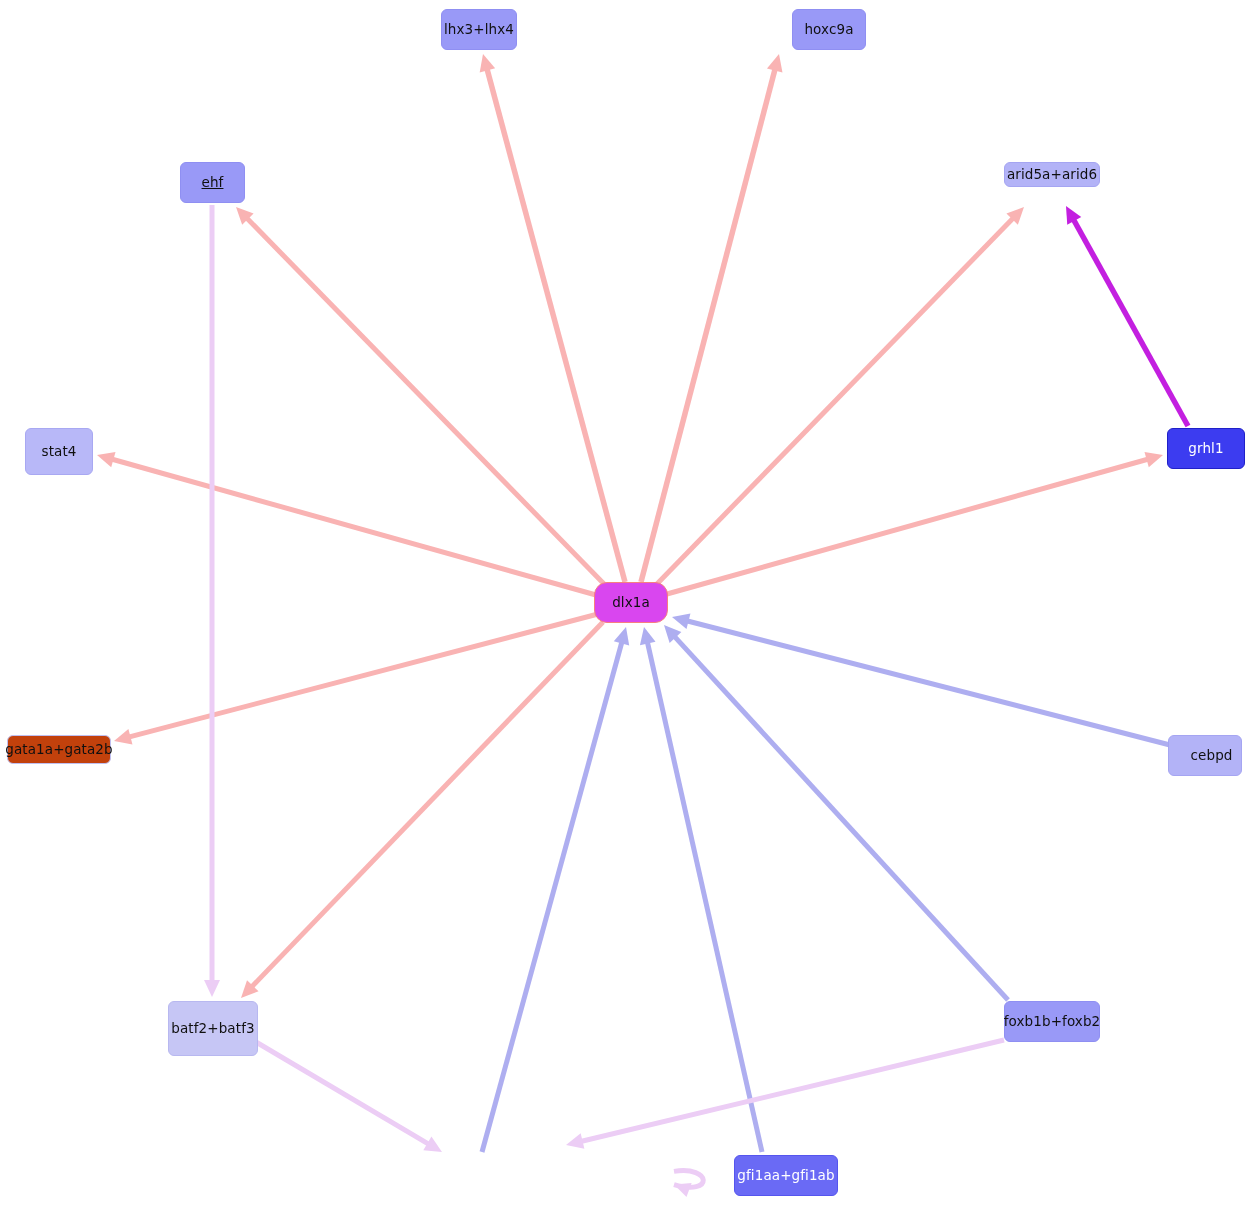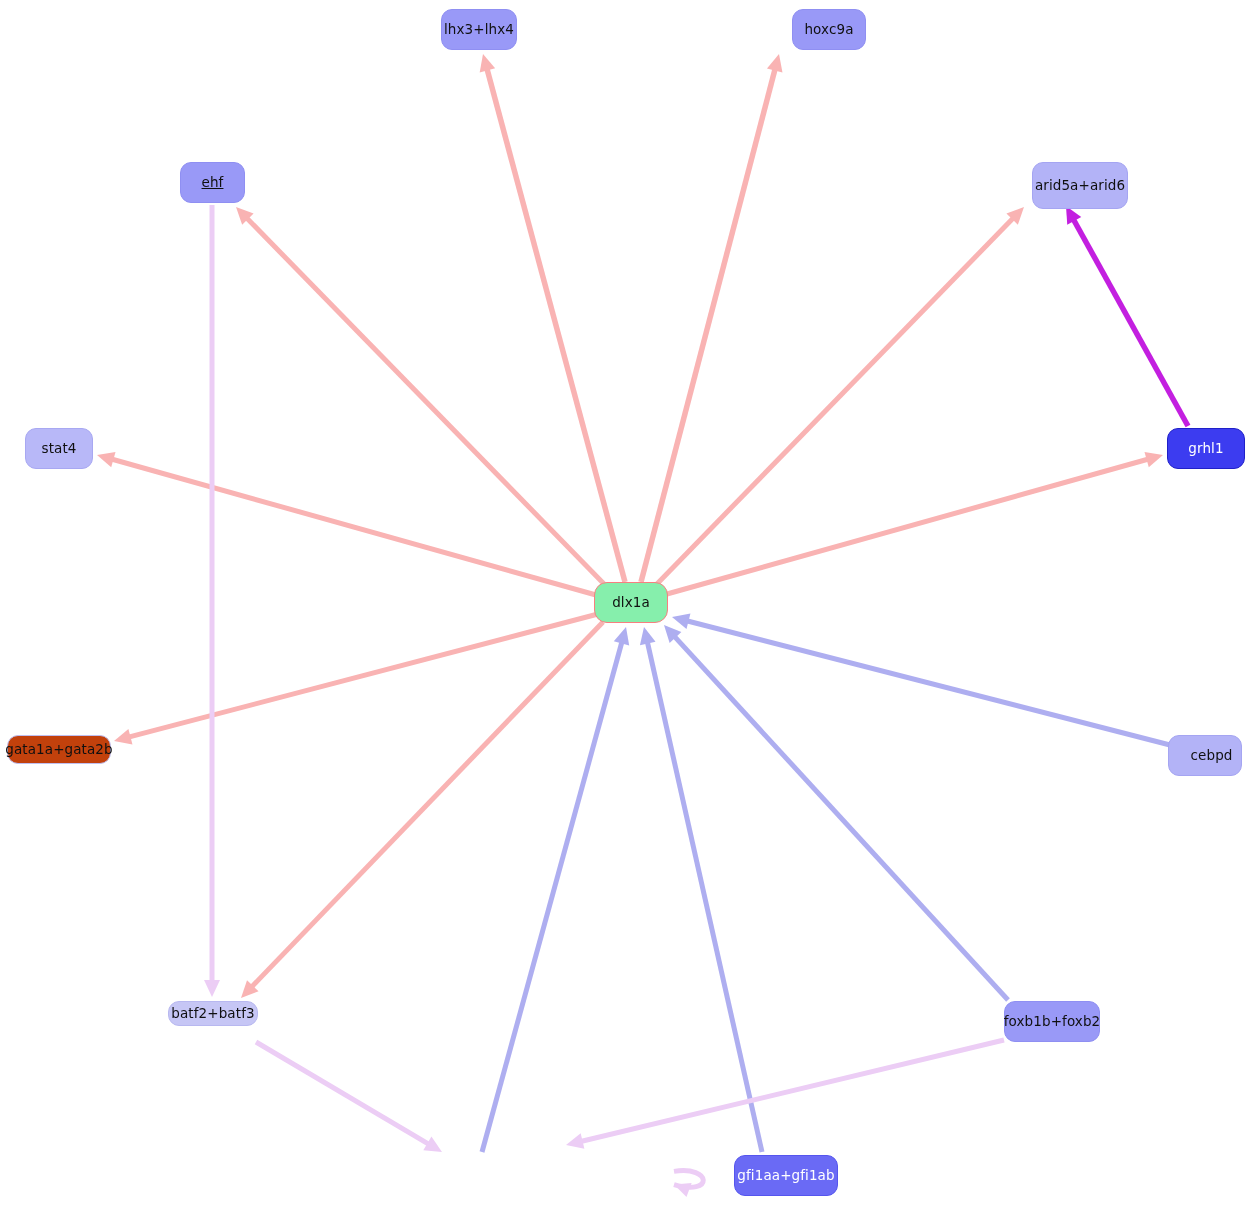--- a/index.html
+++ b/index.html
@@ -23,21 +23,21 @@
     top: 0;
     width: 1247px;
     height: 1205px;
   }
   .node {
     position: absolute;
     box-sizing: border-box;
     display: flex;
     align-items: center;
     justify-content: center;
-    border-radius: 11px;
+    border-radius: 6px;
     font-size: 13.5px;
     line-height: 1;
     white-space: nowrap;
     letter-spacing: 0.1px;
     z-index: 5;
     padding: 0 10px;
   }
   .node-label {
     pointer-events: none;
   }
@@ -118,39 +118,39 @@
     </svg>
 <div class="node" style="left: 441px; top: 9px; width: 76px; height: 41px; background: rgb(153, 153, 247); border: 1.5px solid rgb(143, 143, 242); color: rgb(16, 16, 16);">
       <span class="node-label">lhx3+lhx4</span>
     </div>
     <div class="node" style="left: 749px; top: 9px; width: 74px; height: 41px; background: rgb(153, 153, 247); border: 1.5px solid rgb(143, 143, 242); color: rgb(16, 16, 16); margin-left: 43px;">
       <span class="node-label">hoxc9a</span>
     </div>
     <div class="node" style="left: 180px; top: 162px; width: 65px; height: 41px; background: rgb(153, 153, 247); border: 1.5px solid rgb(143, 143, 242); color: rgb(16, 16, 16); text-decoration: underline;">
       <span class="node-label">ehf</span>
     </div>
-    <div class="node" style="left: 1004px; top: 162px; width: 96px; height: 47px; background: rgb(179, 179, 247); border: 1.5px solid rgb(165, 165, 242); color: rgb(16, 16, 16); margin-left: 28px;">
+    <div class="node" style="left: 1004px; top: 162px; width: 96px; height: 25px; background: rgb(179, 179, 247); border: 1.5px solid rgb(165, 165, 242); color: rgb(16, 16, 16);">
       <span class="node-label">arid5a+arid6</span>
     </div>
-    <div class="node" style="left: 25px; top: 428px; width: 68px; height: 41px; background: rgb(184, 184, 248); border: 1.5px solid rgb(168, 168, 242); color: rgb(16, 16, 16);">
+    <div class="node" style="left: 25px; top: 428px; width: 68px; height: 47px; background: rgb(184, 184, 248); border: 1.5px solid rgb(168, 168, 242); color: rgb(16, 16, 16);">
       <span class="node-label">stat4</span>
     </div>
     <div class="node" style="left: 1167px; top: 428px; width: 78px; height: 41px; background: rgb(60, 60, 240); border: 1.5px solid rgb(32, 32, 200); color: rgb(255, 255, 255);">
       <span class="node-label">grhl1</span>
     </div>
-    <div class="node" style="left: 594px; top: 582px; width: 74px; height: 41px; background: #86efac; border: 1.5px solid rgb(247, 127, 127); color: rgb(16, 16, 16); border-radius: 13px;">
+    <div class="node" style="left: 594px; top: 582px; width: 74px; height: 41px; background: #d946ef; border: 1.5px solid rgb(247, 127, 127); color: rgb(16, 16, 16); border-radius: 13px;">
       <span class="node-label">dlx1a</span>
     </div>
     <div class="node" style="left: 7px; top: 735px; width: 104px; height: 29px; background: #c2410c; border: 1.5px solid rgb(191, 191, 240); color: rgb(16, 16, 16);">
       <span class="node-label">gata1a+gata2b</span>
     </div>
     <div class="node" style="left: 1168px; top: 735px; width: 74px; height: 41px; background: rgb(179, 179, 247); border: 1.5px solid rgb(165, 165, 242); color: rgb(16, 16, 16); padding-left: 23px;">
       <span class="node-label">cebpd</span>
     </div>
-    <div class="node" style="left: 168px; top: 1001px; width: 90px; height: 25px; background: rgb(198, 198, 245); border: 1.5px solid rgb(184, 184, 240); color: rgb(16, 16, 16);">
+    <div class="node" style="left: 168px; top: 1001px; width: 90px; height: 55px; background: rgb(198, 198, 245); border: 1.5px solid rgb(184, 184, 240); color: rgb(16, 16, 16);">
       <span class="node-label">batf2+batf3</span>
     </div>
     <div class="node" style="left: 1004px; top: 1001px; width: 96px; height: 41px; background: rgb(153, 153, 247); border: 1.5px solid rgb(143, 143, 242); color: rgb(16, 16, 16);">
       <span class="node-label">foxb1b+foxb2</span>
     </div>
     <div class="node" style="left: 734px; top: 1155px; width: 104px; height: 41px; background: rgb(106, 106, 245); border: 1.5px solid rgb(85, 85, 238); color: rgb(255, 255, 255);">
       <span class="node-label">gfi1aa+gfi1ab</span>
     </div>
   </div>
 

